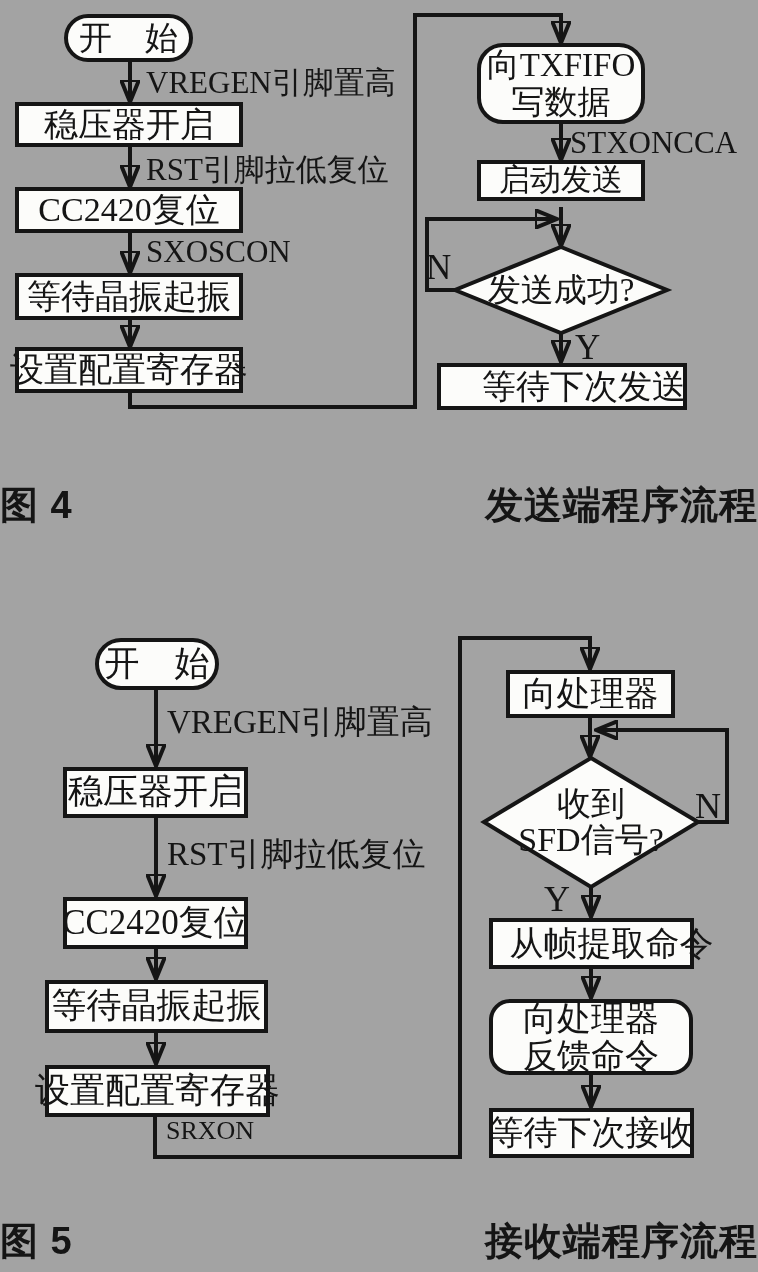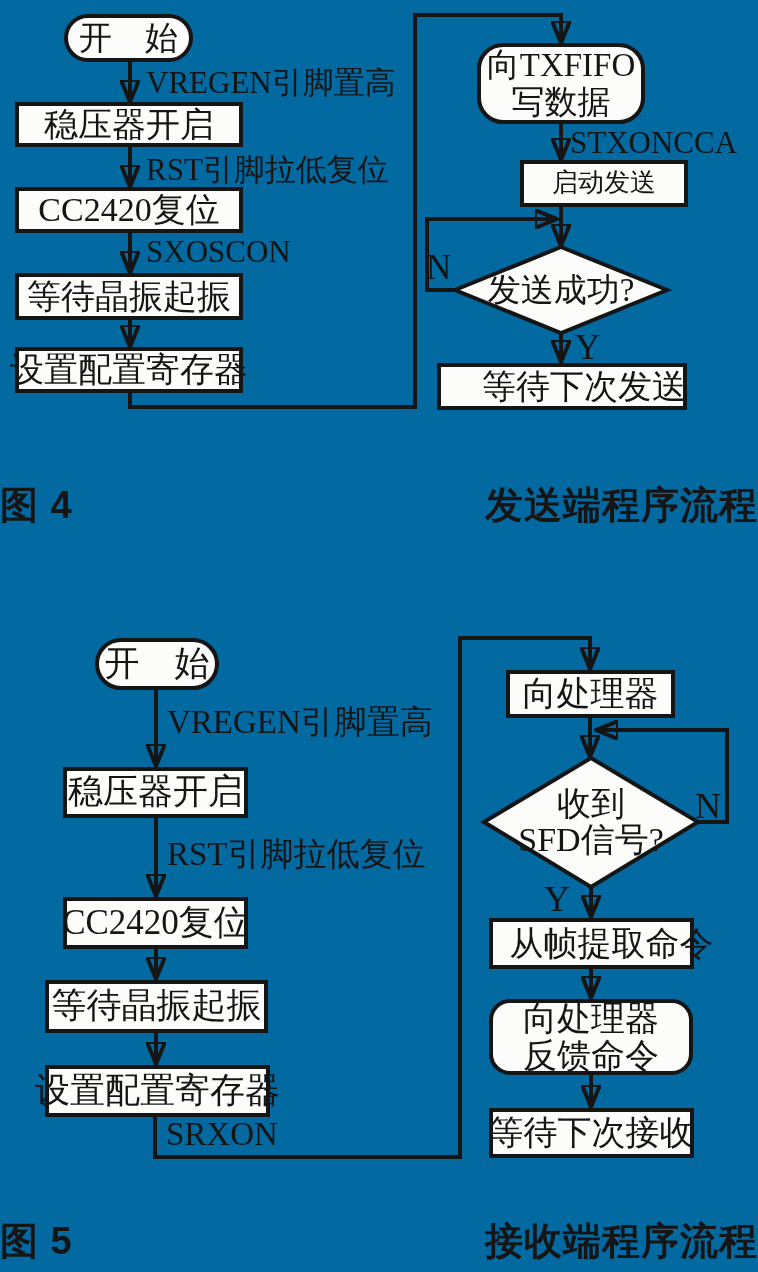--- a/index.html
+++ b/index.html
@@ -1,18 +1,18 @@
 <!DOCTYPE html>
 <html><head>
 <meta charset="utf-8">
 <style>
   html,body{margin:0;padding:0;background:#e8e8e8;}
   .page{
     position:relative;width:758px;height:1272px;margin:0 auto;
-    background:#0369a1;color:#151515;overflow:hidden;
+    background:#a3a3a3;color:#151515;overflow:hidden;
     font-family:"Liberation Serif","DejaVu Serif",serif;
   }
   .wires{position:absolute;left:0;top:0;width:758px;height:1272px;}
   .wires path,.wires polygon{stroke:#151515;stroke-width:4;fill:none;}
   .wires polygon{fill:#fcfcfa;}
   .node{
     position:absolute;box-sizing:border-box;border:4px solid #151515;
     background:#fcfcfa;display:flex;flex-direction:column;
     align-items:center;justify-content:center;text-align:center;
     line-height:1.1;white-space:nowrap;
@@ -75,21 +75,21 @@
 
   <div class="node" style="left:15px;top:273px;width:228px;height:47px;font-size:34px;">等待晶振起振</div>
 
   <div class="node" style="left:15px;top:347px;width:228px;height:46px;font-size:34px;">设置配置寄存器</div>
 
   <div class="node" style="left:477px;top:43px;width:168px;height:81px;font-size:33px;border-radius:26px;">
     <span>向TXFIFO</span>
     <span>写数据</span>
   </div>
 
-  <div class="node" style="left:477px;top:160px;width:168px;height:47px;font-size:26px;margin-left:43px;">启动发送</div>
+  <div class="node" style="left:477px;top:160px;width:168px;height:41px;font-size:31px;">启动发送</div>
 
   <div class="dtext" style="left:455px;top:268px;width:212px;height:44px;font-size:33px;">发送成功?</div>
 
   <div class="node" style="left:437px;top:363px;width:250px;height:47px;font-size:34px;padding-left:44px;">等待下次发送</div>
 
   <div class="edge-label" style="left:146px;top:62px;font-size:31px;">VREGEN引脚置高</div>
   <div class="edge-label" style="left:146px;top:149px;font-size:31px;">RST引脚拉低复位</div>
   <div class="edge-label" style="left:146px;top:234px;font-size:31px;">SXOSCON</div>
   <div class="edge-label" style="left:570px;top:125px;font-size:31px;">STXONCCA</div>
   <div class="branch-label" style="left:426px;top:248px;font-size:35px;">N</div>
@@ -121,21 +121,21 @@
 
   <div class="node" style="left:489px;top:999px;width:204px;height:76px;font-size:34px;border-radius:21px;">
     <span>向处理器</span>
     <span>反馈命令</span>
   </div>
 
   <div class="node" style="left:489px;top:1108px;width:205px;height:50px;font-size:34px;">等待下次接收</div>
 
   <div class="edge-label" style="left:167px;top:700px;font-size:33px;">VREGEN引脚置高</div>
   <div class="edge-label" style="left:167px;top:832px;font-size:33px;">RST引脚拉低复位</div>
-  <div class="edge-label" style="left:166px;top:1116px;font-size:33px;">SRXON</div>
+  <div class="edge-label" style="left:166px;top:1116px;font-size:26px;">SRXON</div>
   <div class="branch-label" style="left:695px;top:785px;font-size:36px;">N</div>
   <div class="branch-label" style="left:544px;top:878px;font-size:36px;">Y</div>
 
   <div class="caption" style="top:1216px;">
     <span>图 5</span>
     <span>接收端程序流程</span>
   </div>
 
 </div>
 

